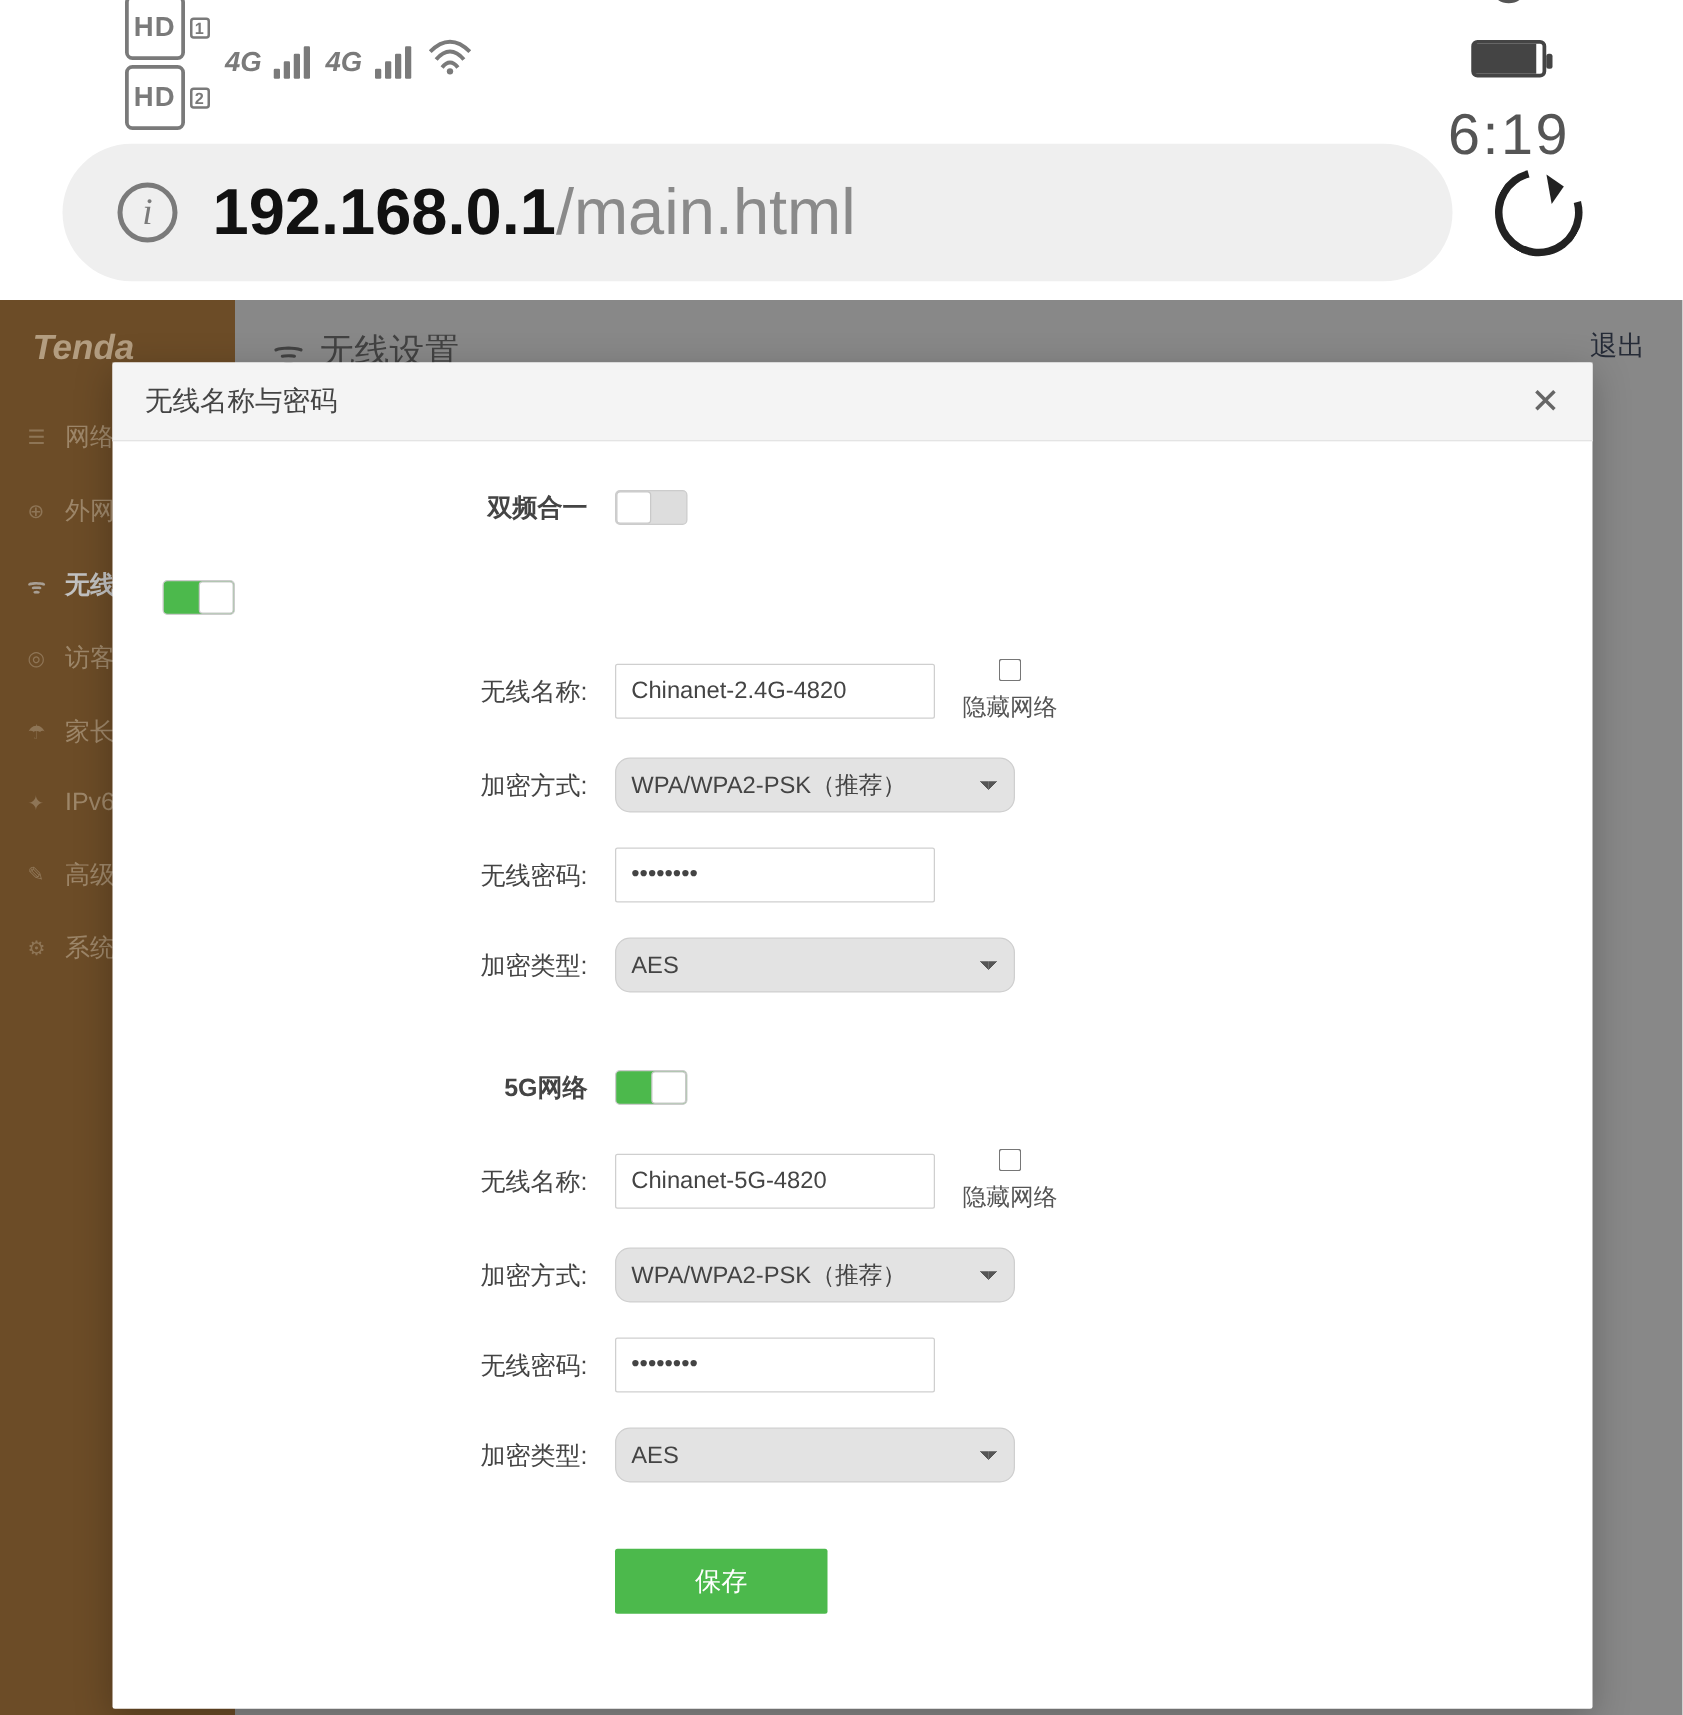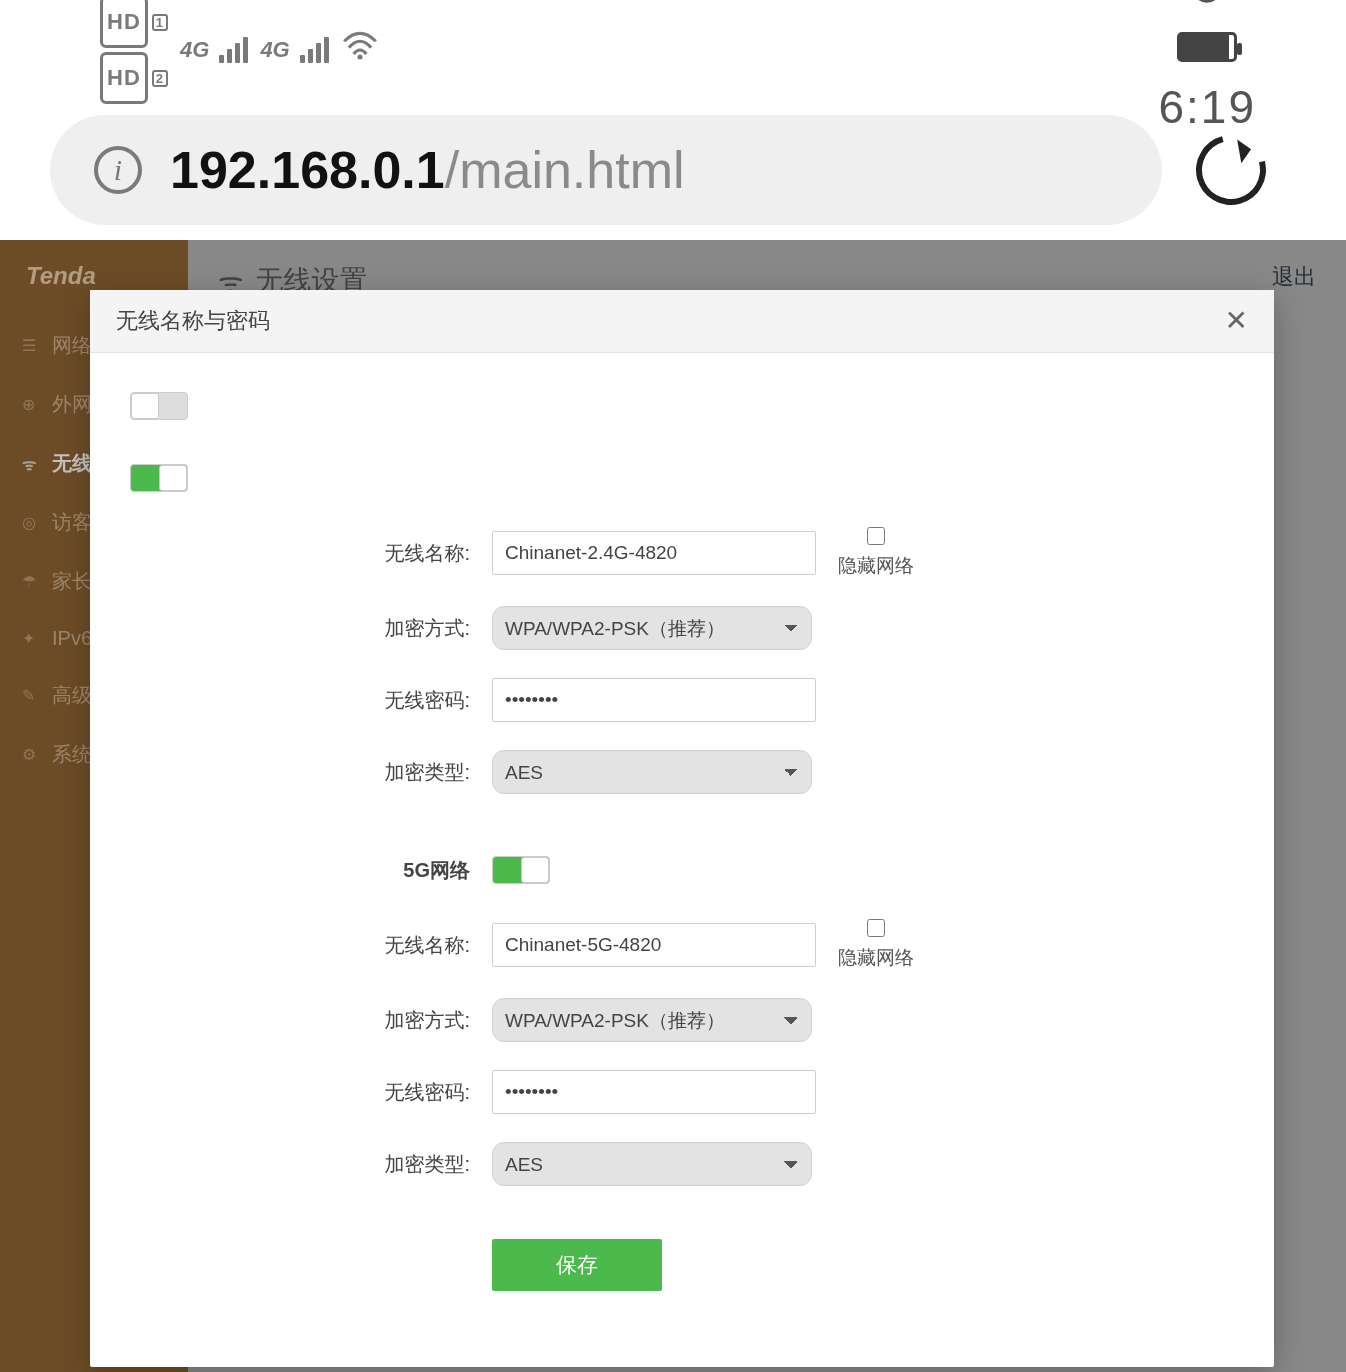--- a/index.html
+++ b/index.html
@@ -90,21 +90,21 @@
   .router-bg {
     position:absolute; inset:0; display:flex;
   }
   .sidebar {
     width:188px; background:#7b4a12;
     display:flex; flex-direction:column;
     padding-top:10px;
     color:#d9b98e; font-size:20px;
   }
   .sidebar .logo {
-    font-style:italic; font-weight:700; font-size:24px;
+    font-style:italic; font-weight:700; font-size:28px;
     color:#e8c79a; padding:12px 0 26px 26px;
   }
   .sidebar .nav-item {
     display:flex; align-items:center; gap:12px;
     padding:16px 0 16px 22px; cursor:pointer;
     font-size:20px; color:#c7a477;
   }
   .sidebar .nav-item.active { color:#fff; font-weight:600; }
   .nav-ico { width:18px; display:inline-block; font-size:16px; opacity:.7;}
   .content-bg {
@@ -152,21 +152,21 @@
     border:1px solid #ccc; cursor:pointer;
   }
   .switch.on{ background:#4cb94c; }
   .switch .knob{
     position:absolute; top:0; width:28px; height:100%; background:#fff;
     border:1px solid #c9c9c9; box-sizing:border-box; border-radius:3px;
   }
   .switch .knob{ left:0; }
   .switch.on .knob{ left:auto; right:0; }
   .txt-input{
-    width:324px; height:44px; border:1px solid #cfcfcf; border-radius:2px;
+    width:256px; height:44px; border:1px solid #cfcfcf; border-radius:2px;
     padding:0 12px; font-size:19px; color:#444; background:#fff;
   }
   .sel-input{
     width:320px; height:44px; border:1px solid #cfcfcf; border-radius:12px;
     padding:0 12px; font-size:19px; color:#444; background:#e3e3e3;
     appearance:none; -webkit-appearance:none;
     background-image: linear-gradient(45deg, transparent 50%, #555 50%),
                       linear-gradient(135deg, #555 50%, transparent 50%);
     background-position: calc(100% - 20px) 18px, calc(100% - 13px) 18px;
     background-size: 7px 7px, 7px 7px;
@@ -302,20 +302,21 @@
   <div class="modal">
     <div class="modal-header">
       <span>无线名称与密码</span>
       <button class="modal-close">
         <span>✕</span>
       </button>
     </div>
     <div class="modal-body">
 
       <div class="form-row">
+        <span class="lbl bold">双频合一</span>
         <div class="switch">
             <div class="knob"></div>
           </div>
       </div>
 
       <div class="form-row">
         <div class="switch on">
             <div class="knob"></div>
           </div>
       </div>

